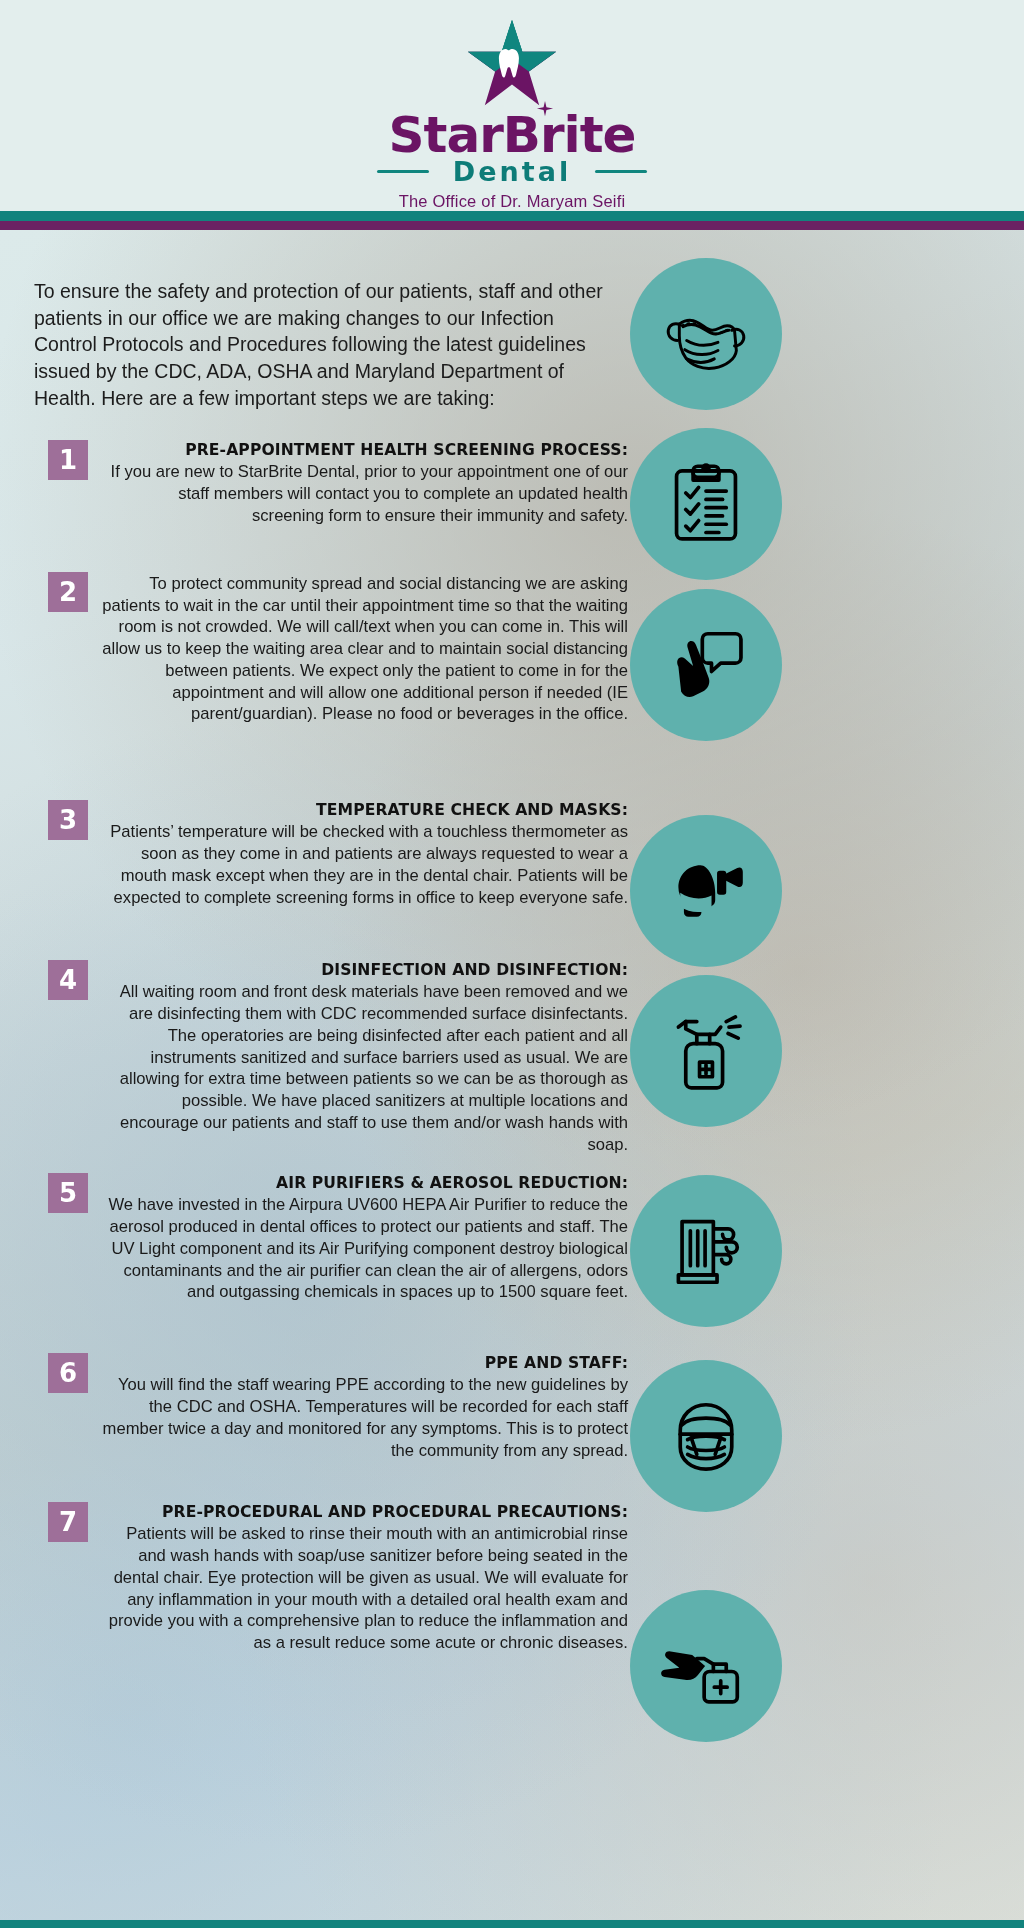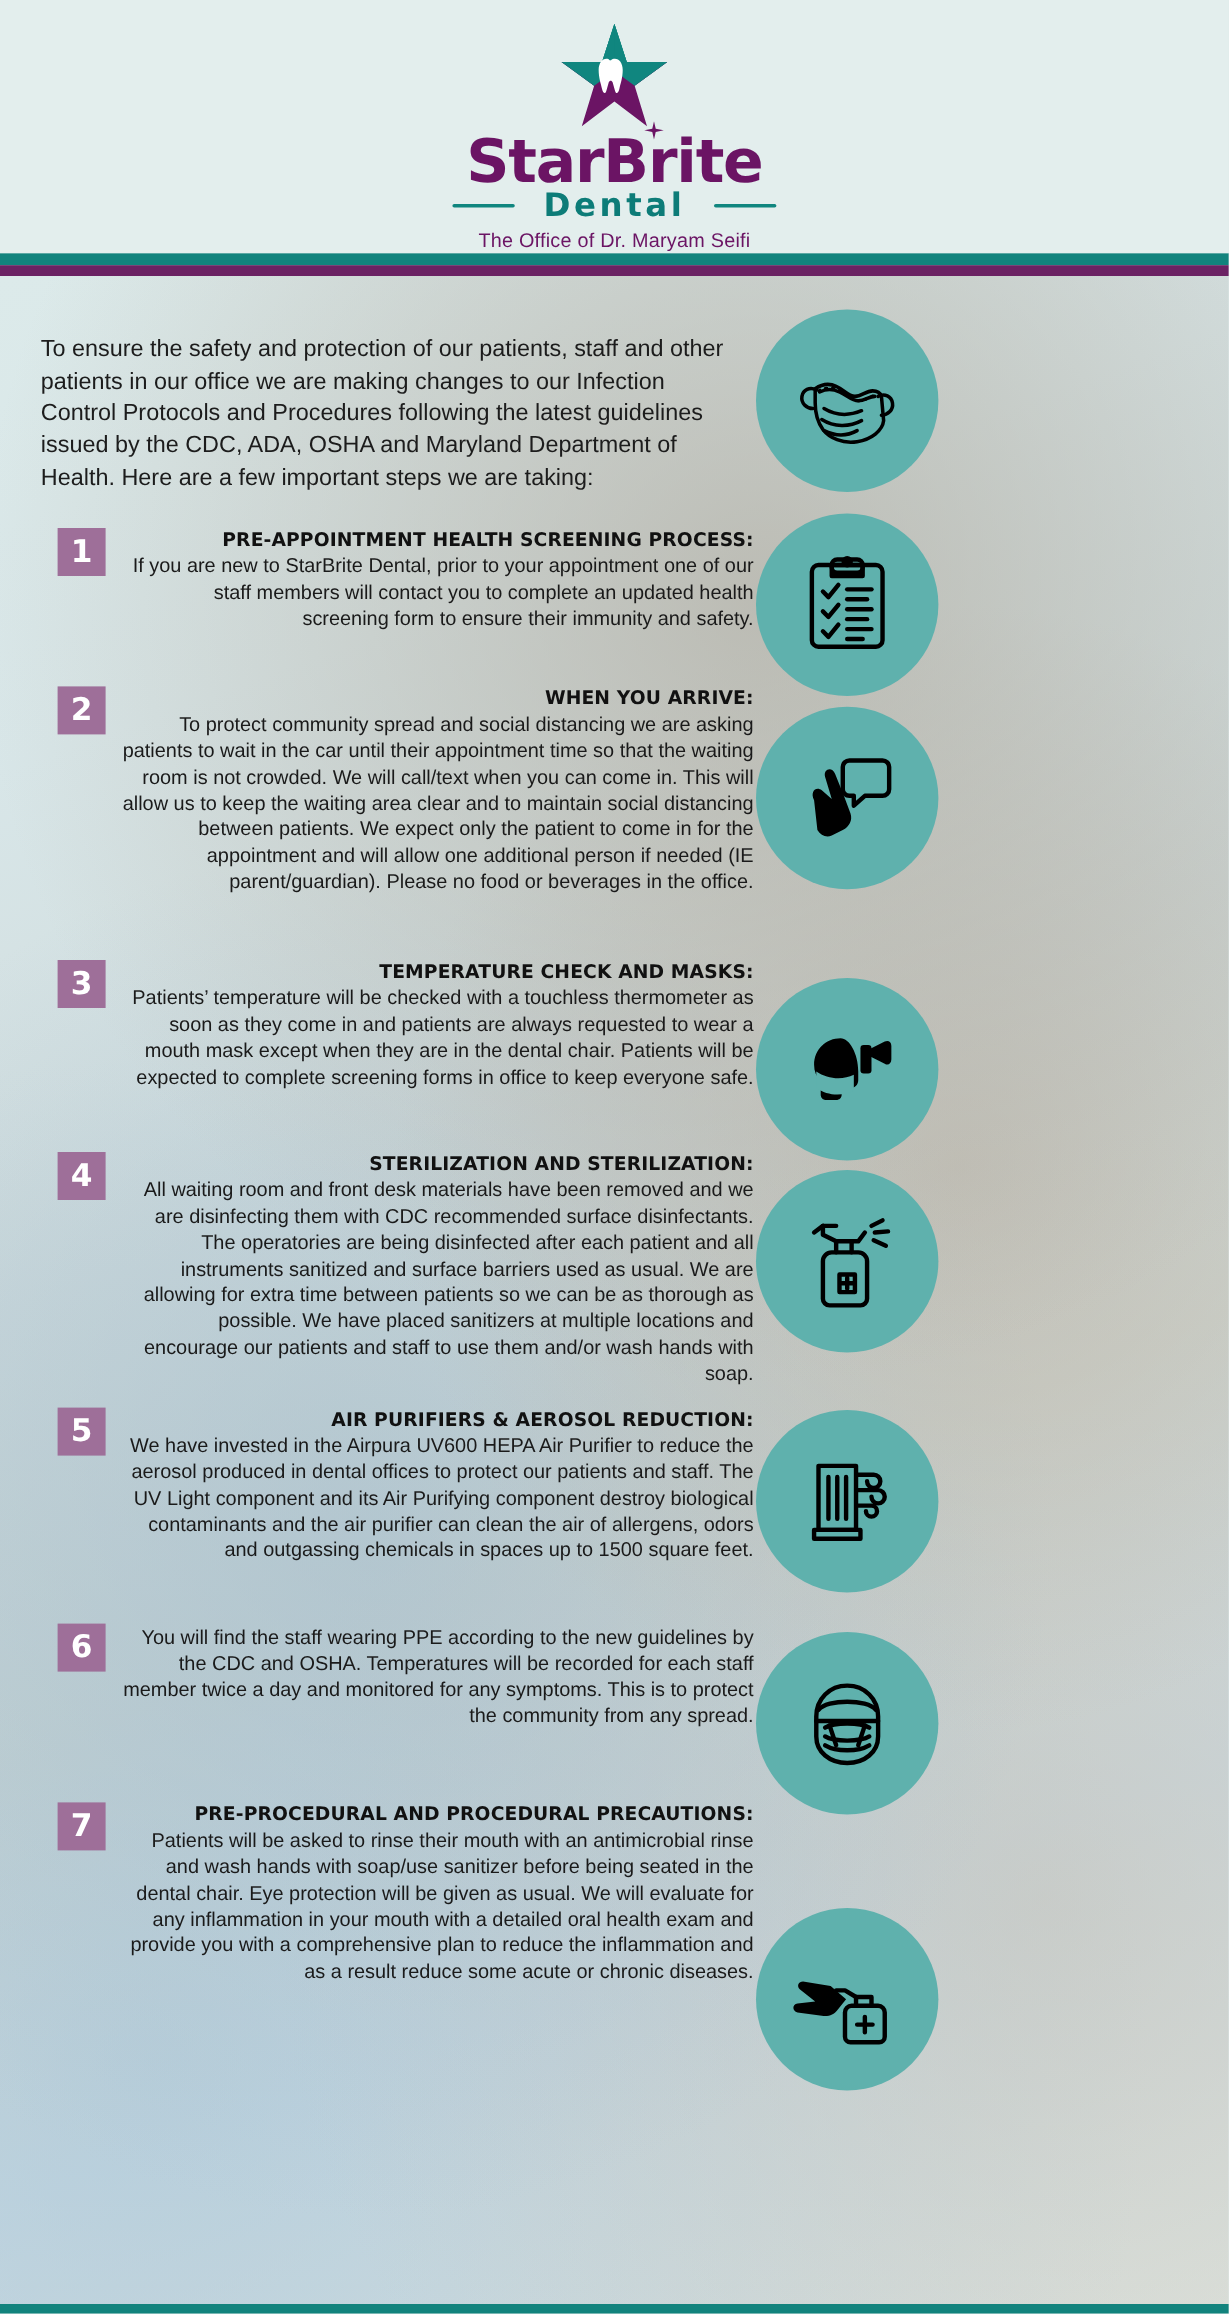--- a/index.html
+++ b/index.html
@@ -259,52 +259,52 @@
         <div class="num">1</div>
         <div class="item-body">
           <div class="item-title">PRE-APPOINTMENT HEALTH SCREENING PROCESS:</div>
           <div class="item-text">If you are new to StarBrite Dental, prior to your appointment one of our staff members will contact you to complete an updated health screening form to ensure their immunity and safety.</div>
         </div>
       </div>
 
       <div class="item" style="top:342px;">
         <div class="num">2</div>
         <div class="item-body">
-          <div class="item-title">WHEN YOU ARRIVE:</div>
           <div class="item-text">To protect community spread and social distancing we are asking patients to wait in the car until their appointment time so that the waiting room is not crowded. We will call/text when you can come in. This will allow us to keep the waiting area clear and to maintain social distancing between patients. We expect only the patient to come in for the appointment and will allow one additional person if needed (IE parent/guardian). Please no food or beverages in the office.</div>
         </div>
       </div>
 
       <div class="item" style="top:570px;">
         <div class="num">3</div>
         <div class="item-body">
           <div class="item-title">TEMPERATURE CHECK AND MASKS:</div>
           <div class="item-text">Patients’ temperature will be checked with a touchless thermometer as soon as they come in and patients are always requested to wear a mouth mask except when they are in the dental chair. Patients will be expected to complete screening forms in office to keep everyone safe.</div>
         </div>
       </div>
 
       <div class="item" style="top:730px;">
         <div class="num">4</div>
         <div class="item-body">
-          <div class="item-title">STERILIZATION AND STERILIZATION:</div>
+          <div class="item-title">DISINFECTION AND DISINFECTION:</div>
           <div class="item-text">All waiting room and front desk materials have been removed and we are disinfecting them with CDC recommended surface disinfectants. The operatories are being disinfected after each patient and all instruments sanitized and surface barriers used as usual. We are allowing for extra time between patients so we can be as thorough as possible. We have placed sanitizers at multiple locations and encourage our patients and staff to use them and/or wash hands with soap.</div>
         </div>
       </div>
 
       <div class="item" style="top:943px;">
         <div class="num">5</div>
         <div class="item-body">
           <div class="item-title">AIR PURIFIERS &amp; AEROSOL REDUCTION:</div>
           <div class="item-text">We have invested in the Airpura UV600 HEPA Air Purifier to reduce the aerosol produced in dental offices to protect our patients and staff. The UV Light component and its Air Purifying component destroy biological contaminants and the air purifier can clean the air of allergens, odors and outgassing chemicals in spaces up to 1500 square feet.</div>
         </div>
       </div>
 
       <div class="item" style="top:1123px;">
         <div class="num">6</div>
         <div class="item-body">
+          <div class="item-title">PPE AND STAFF:</div>
           <div class="item-text">You will find the staff wearing PPE according to the new guidelines by the CDC and OSHA. Temperatures will be recorded for each staff member twice a day and monitored for any symptoms. This is to protect the community from any spread.</div>
         </div>
       </div>
 
       <div class="item" style="top:1272px;">
         <div class="num">7</div>
         <div class="item-body">
           <div class="item-title">PRE-PROCEDURAL AND PROCEDURAL PRECAUTIONS:</div>
           <div class="item-text">Patients will be asked to rinse their mouth with an antimicrobial rinse and wash hands with soap/use sanitizer before being seated in the dental chair. Eye protection will be given as usual. We will evaluate for any inflammation in your mouth with a detailed oral health exam and provide you with a comprehensive plan to reduce the inflammation and as a result reduce some acute or chronic diseases.</div>
         </div>

